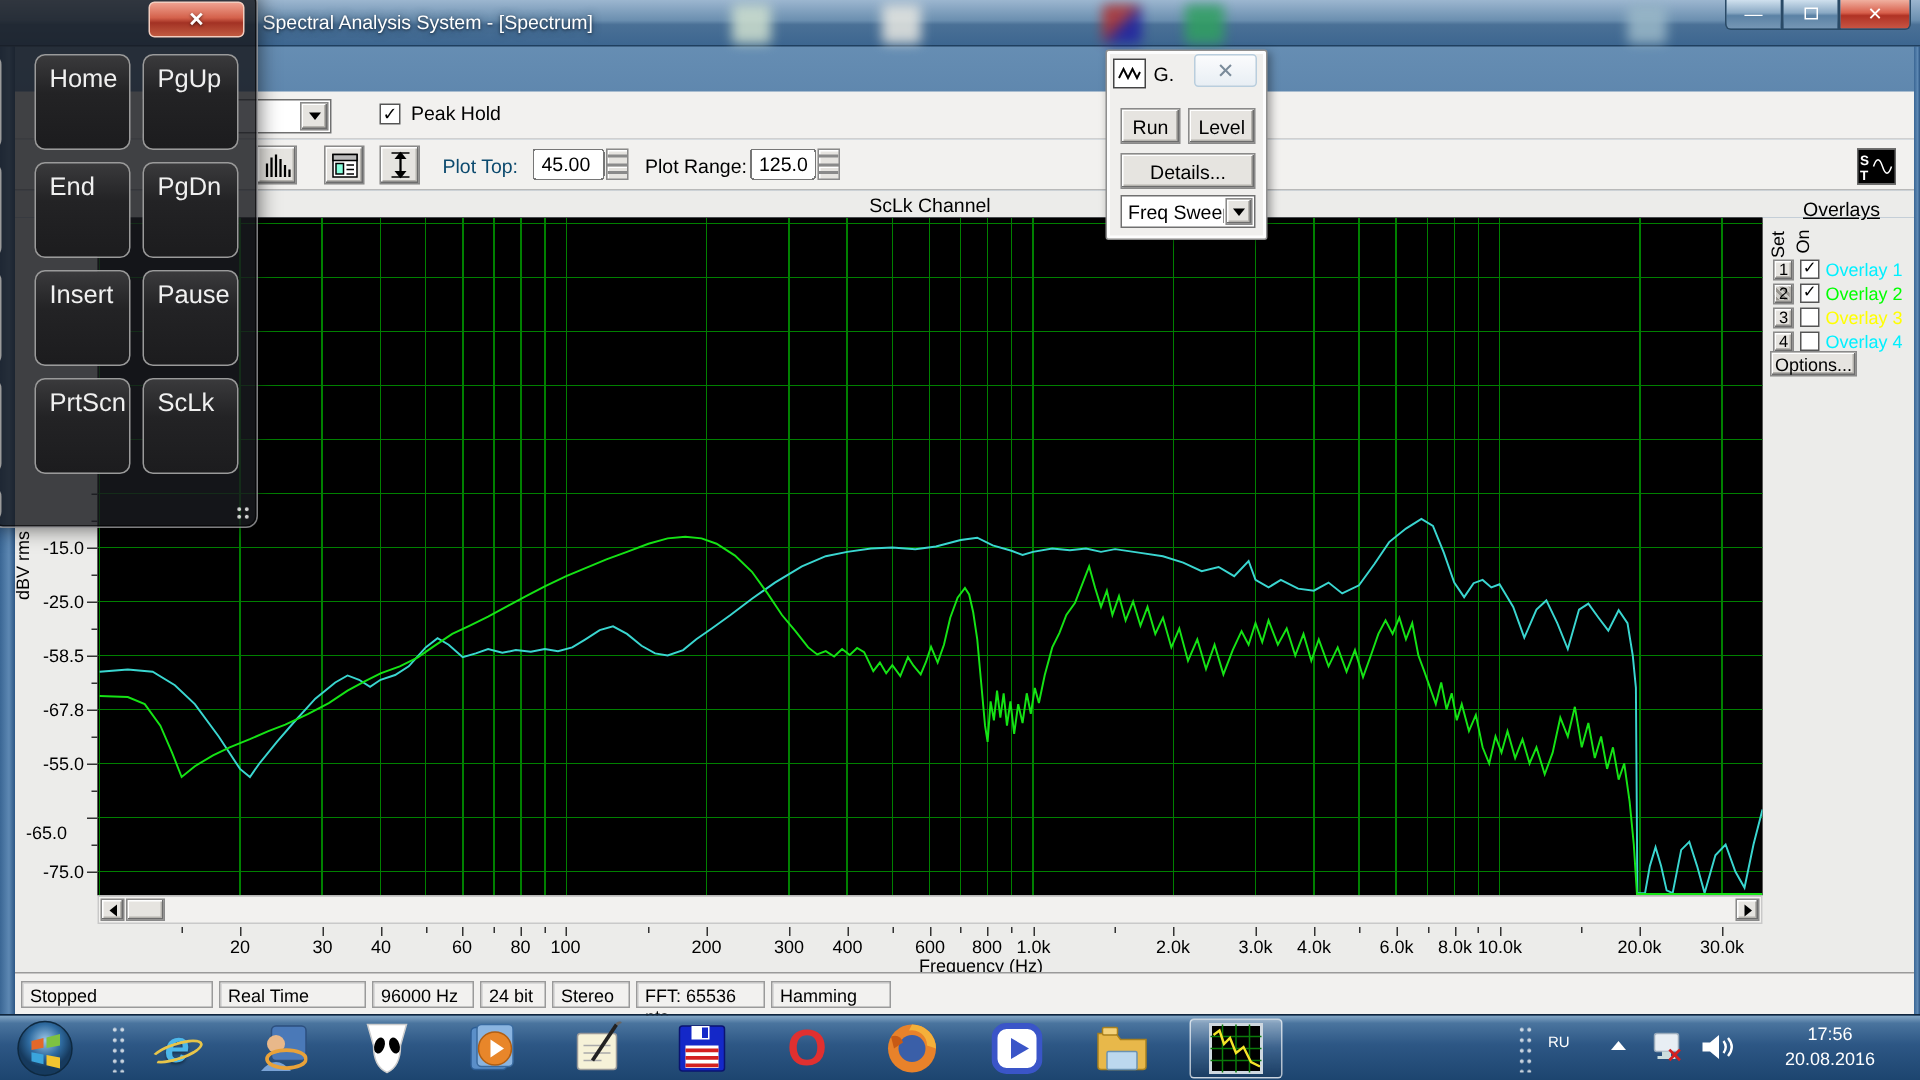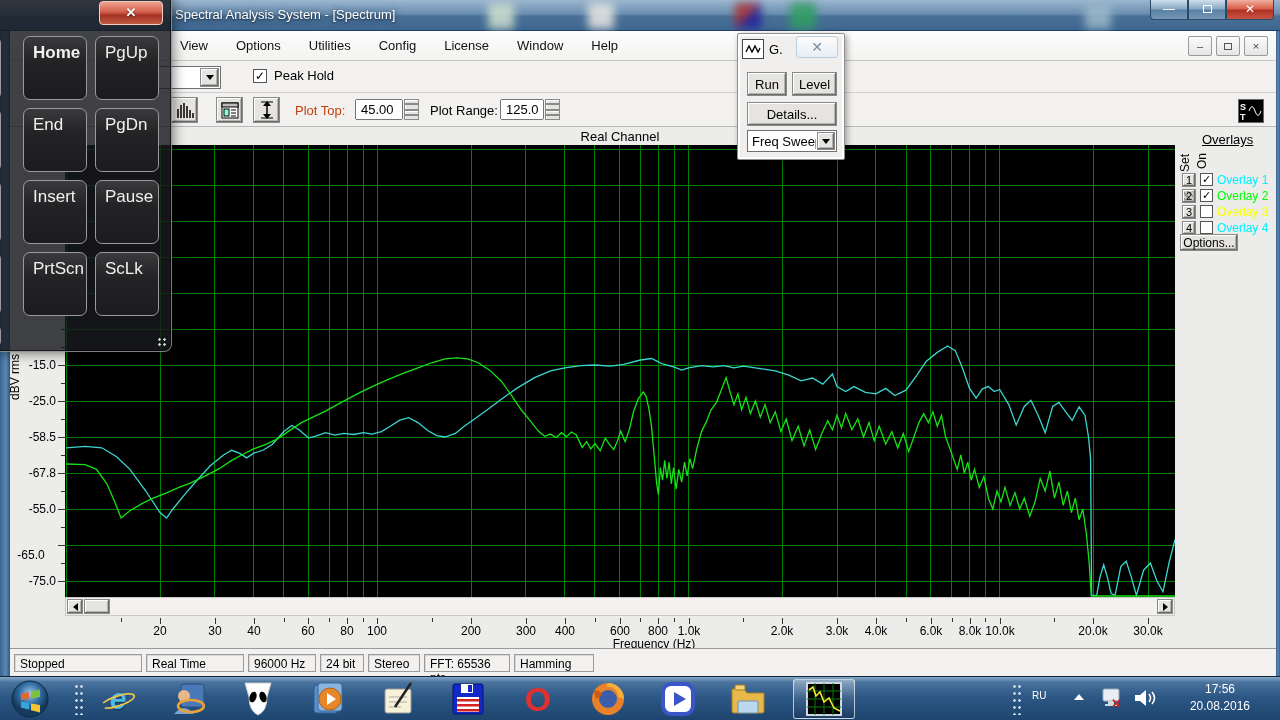--- a/index.html
+++ b/index.html
@@ -45,21 +45,21 @@
   .btn3d { background:#e6e4e0; box-shadow:inset -1px -1px 0 #6d6d6d, inset 1px 1px 0 #ffffff, inset -2px -2px 0 #b5b3ae;
     border:1px solid #8a8a8a; display:inline-flex; align-items:center; justify-content:center; }
 
   #combo1 { position:absolute; left:85px; top:5px; width:126px; height:23px; background:#fff; border:1px solid #707070; }
   #combo1 .arrowbtn { position:absolute; right:1px; top:1px; bottom:1px; width:19px; }
   .dnarrow { width:0; height:0; border-left:4px solid transparent; border-right:4px solid transparent; border-top:5px solid #000; }
   #peakhold { position:absolute; left:243px; top:7px; display:flex; align-items:center; font-size:13px; color:#000; }
   .cb { width:14px; height:14px; background:#fff; border:1px solid #555; font-size:12px; line-height:12px; text-align:center; color:#000; margin-right:7px; }
 
   .toolbtn { position:absolute; top:4px; width:27px; height:26px; }
-  #plotTopLbl { position:absolute; left:285px; top:10px; font-size:13px; color:#c2410c; }
+  #plotTopLbl { position:absolute; left:285px; top:10px; font-size:13px; color:#0c4a6e; }
   #plotTopInp { position:absolute; left:345px; top:6px; width:48px; height:21px; font-size:13px; padding-left:4px; font-family:"Liberation Sans",sans-serif; }
   #plotRangeLbl { position:absolute; left:420px; top:10px; font-size:13px; color:#000; }
   #plotRangeInp { position:absolute; left:490px; top:6px; width:44px; height:21px; font-size:13px; padding-left:4px; font-family:"Liberation Sans",sans-serif; }
   .spinner { position:absolute; top:6px; width:15px; height:21px; display:flex; flex-direction:column; }
   .spinner div { flex:1; background:#e6e4e0; border:1px solid #8a8a8a; box-shadow:inset 1px 1px 0 #fff;
     display:flex; align-items:center; justify-content:center; }
   .tri-up { width:0; height:0; border-left:3px solid transparent; border-right:3px solid transparent; border-bottom:4px solid #000; }
   .tri-dn { width:0; height:0; border-left:3px solid transparent; border-right:3px solid transparent; border-top:4px solid #000; }
 
   
@@ -163,34 +163,20 @@
     <div class="blurIcon" style="left:790px;background:#30a060;"></div>
     <div class="blurIcon" style="left:1085px;background:#9ab8c8;"></div>
     <div id="apptitle">Spectral Analysis System - [Spectrum]</div>
     <div class="aerobtns">
       <div class="aerobtn">—</div>
       <div class="aerobtn"><span class="maxglyph"></span></div>
       <div class="aerobtn close">✕</div>
     </div>
   </div>
 
-  <div id="menubar">
-    <div class="mitem">View</div>
-      <div class="mitem">Options</div>
-      <div class="mitem">Utilities</div>
-      <div class="mitem">Config</div>
-      <div class="mitem">License</div>
-      <div class="mitem">Window</div>
-      <div class="mitem">Help</div>
-      <div class="mdibtns">
-      <div class="mdibtn">–</div>
-      <div class="mdibtn"><span class="restoreglyph"></span></div>
-      <div class="mdibtn">×</div>
-    </div>
-  </div>
 
   <div id="toolbar1">
     <div id="combo1">
       <div class="arrowbtn btn3d">
           <div class="dnarrow"></div>
         </div>
     </div>
     <label id="peakhold">
       <span class="cb">✓</span>
       <span>Peak Hold</span>
@@ -245,21 +231,21 @@
       <div>
           <div class="tri-up"></div>
         </div>
       <div>
           <div class="tri-dn"></div>
         </div>
     </div>
   </div>
 
   <div id="channelstrip">
-    <div id="channelLabel">Real Channel</div>
+    <div id="channelLabel">ScLk Channel</div>
   </div>
 
   <div id="stIcon">
     <svg width="24" height="22">
         <text x="1" y="10" fill="#fff" font-size="9" font-weight="bold" font-family="Liberation Sans">S</text>
         <text x="1" y="20" fill="#fff" font-size="9" font-weight="bold" font-family="Liberation Sans">T</text>
         <path d="M10 11 q3 -9 6 0 q3 9 6 0" stroke="#fff" fill="none"></path>
       </svg>
   </div>
 
@@ -605,21 +591,21 @@
       <div id="clock">
         <div>17:56</div>
         <div>20.08.2016</div>
       </div>
     </div>
   </div>
 
   <div id="osk">
     <div id="oskClose">✕</div>
     <div id="oskKeys">
-        <div class="oskkey" style="left: 28px; top: 41px; font-weight: bold;">Home</div>
+        <div class="oskkey" style="left: 28px; top: 41px;">Home</div>
         <div class="oskkey" style="left: 100px; top: 41px;">PgUp</div>
         <div class="oskkey" style="left: 28px; top: 113px;">End</div>
         <div class="oskkey" style="left: 100px; top: 113px;">PgDn</div>
         <div class="oskkey" style="left: 28px; top: 185px;">Insert</div>
         <div class="oskkey" style="left: 100px; top: 185px;">Pause</div>
         <div class="oskkey" style="left: 28px; top: 257px;">PrtScn</div>
         <div class="oskkey" style="left: 100px; top: 257px;">ScLk</div>
       </div>
     <div class="oskkey sliver" style="top:41px;"></div>
     <div class="oskkey sliver" style="top:113px;"></div>

